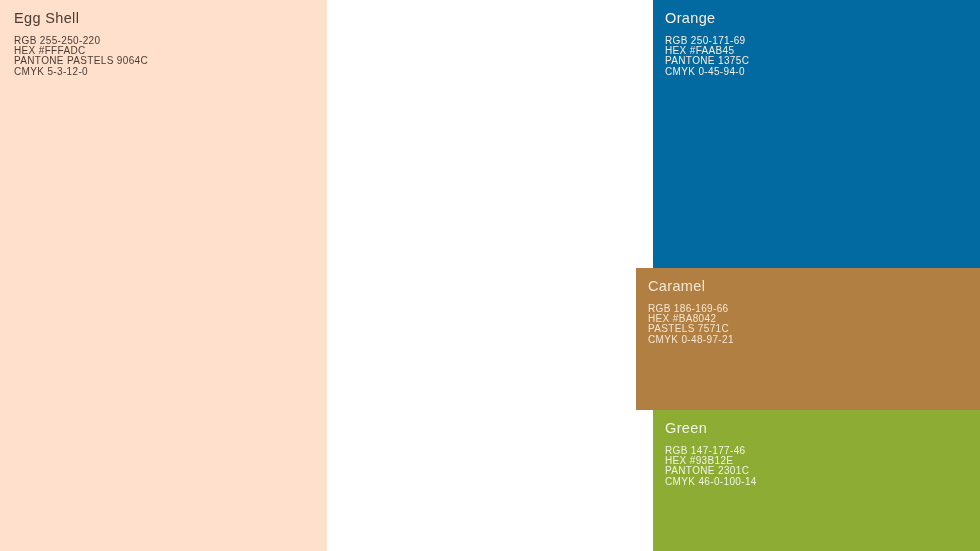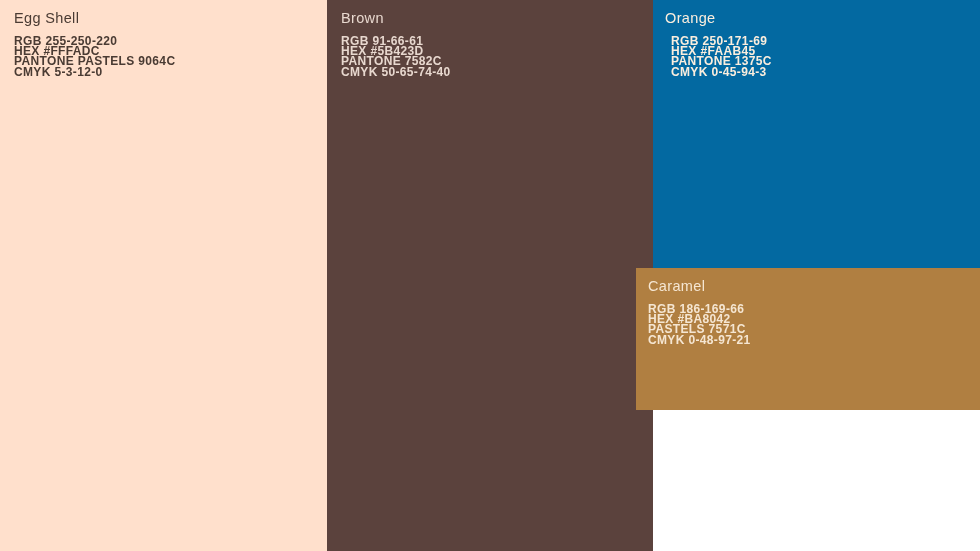--- a/index.html
+++ b/index.html
@@ -28,22 +28,22 @@
   .swatch-name {
     position: absolute;
     font-size: 14.5px;
     font-weight: 400;
     letter-spacing: 0.35px;
     white-space: nowrap;
   }
 
   .swatch-specs {
     position: absolute;
-    font-size: 12px;
-    font-weight: 700;
+    font-size: 10px;
+    font-weight: 400;
     letter-spacing: 0.35px;
     line-height: 10.2px;
     white-space: nowrap;
   }
 
   .spec-line { display: block; }
 
   
   #swatch-egg-shell { left: 0px;   top: 0px;   width: 327px; height: 551px; }
   #swatch-brown     { left: 327px; top: 0px;   width: 326px; height: 551px; }
@@ -74,44 +74,44 @@
   <div class="swatch" id="swatch-egg-shell" style="background-color: rgb(255, 224, 204);">
     <div class="swatch-name" style="color: rgb(74, 59, 51);">Egg Shell</div>
     <div class="swatch-specs" style="color: rgb(74, 59, 51);">
       <span class="spec-line">RGB 255-250-220</span>
       <span class="spec-line">HEX #FFFADC</span>
       <span class="spec-line">PANTONE PASTELS 9064C</span>
       <span class="spec-line">CMYK 5-3-12-0</span>
     </div>
   </div>
 
-  <div class="swatch" id="swatch-brown" style="background-color: rgb(91, 66, 61);">
-    <div class="swatch-name" style="color: rgb(232, 216, 207);">Brown</div>
-    <div class="swatch-specs" style="color: rgb(232, 216, 207);">
-      <span class="spec-line">RGB 91-66-61</span>
-      <span class="spec-line">HEX #5B423D</span>
-      <span class="spec-line">PANTONE 7582C</span>
-      <span class="spec-line">CMYK 50-65-74-40</span>
-    </div>
-  </div>
 
   <div class="swatch" id="swatch-orange" style="background-color: #0369a1;">
     <div class="swatch-name" style="color: rgb(251, 238, 222);">Orange</div>
-    <div class="swatch-specs" style="color: rgb(251, 238, 222); margin-left: 6px;">
+    <div class="swatch-specs" style="color: rgb(251, 238, 222);">
       <span class="spec-line">RGB 250-171-69</span>
       <span class="spec-line">HEX #FAAB45</span>
       <span class="spec-line">PANTONE 1375C</span>
-      <span class="spec-line">CMYK 0-45-94-3</span>
+      <span class="spec-line">CMYK 0-45-94-0</span>
     </div>
   </div>
 
   <div class="swatch" id="swatch-caramel" style="background-color: rgb(176, 127, 65);">
     <div class="swatch-name" style="color: rgb(245, 230, 210);">Caramel</div>
     <div class="swatch-specs" style="color: rgb(245, 230, 210);">
       <span class="spec-line">RGB 186-169-66</span>
       <span class="spec-line">HEX #BA8042</span>
       <span class="spec-line">PASTELS 7571C</span>
       <span class="spec-line">CMYK 0-48-97-21</span>
     </div>
   </div>
 
+  <div class="swatch" id="swatch-green" style="background-color: rgb(140, 172, 51);">
+    <div class="swatch-name" style="color: rgb(242, 244, 228);">Green</div>
+    <div class="swatch-specs" style="color: rgb(242, 244, 228);">
+      <span class="spec-line">RGB 147-177-46</span>
+      <span class="spec-line">HEX #93B12E</span>
+      <span class="spec-line">PANTONE 2301C</span>
+      <span class="spec-line">CMYK 46-0-100-14</span>
+    </div>
+  </div>
 
 </div>
 
 </body></html>

